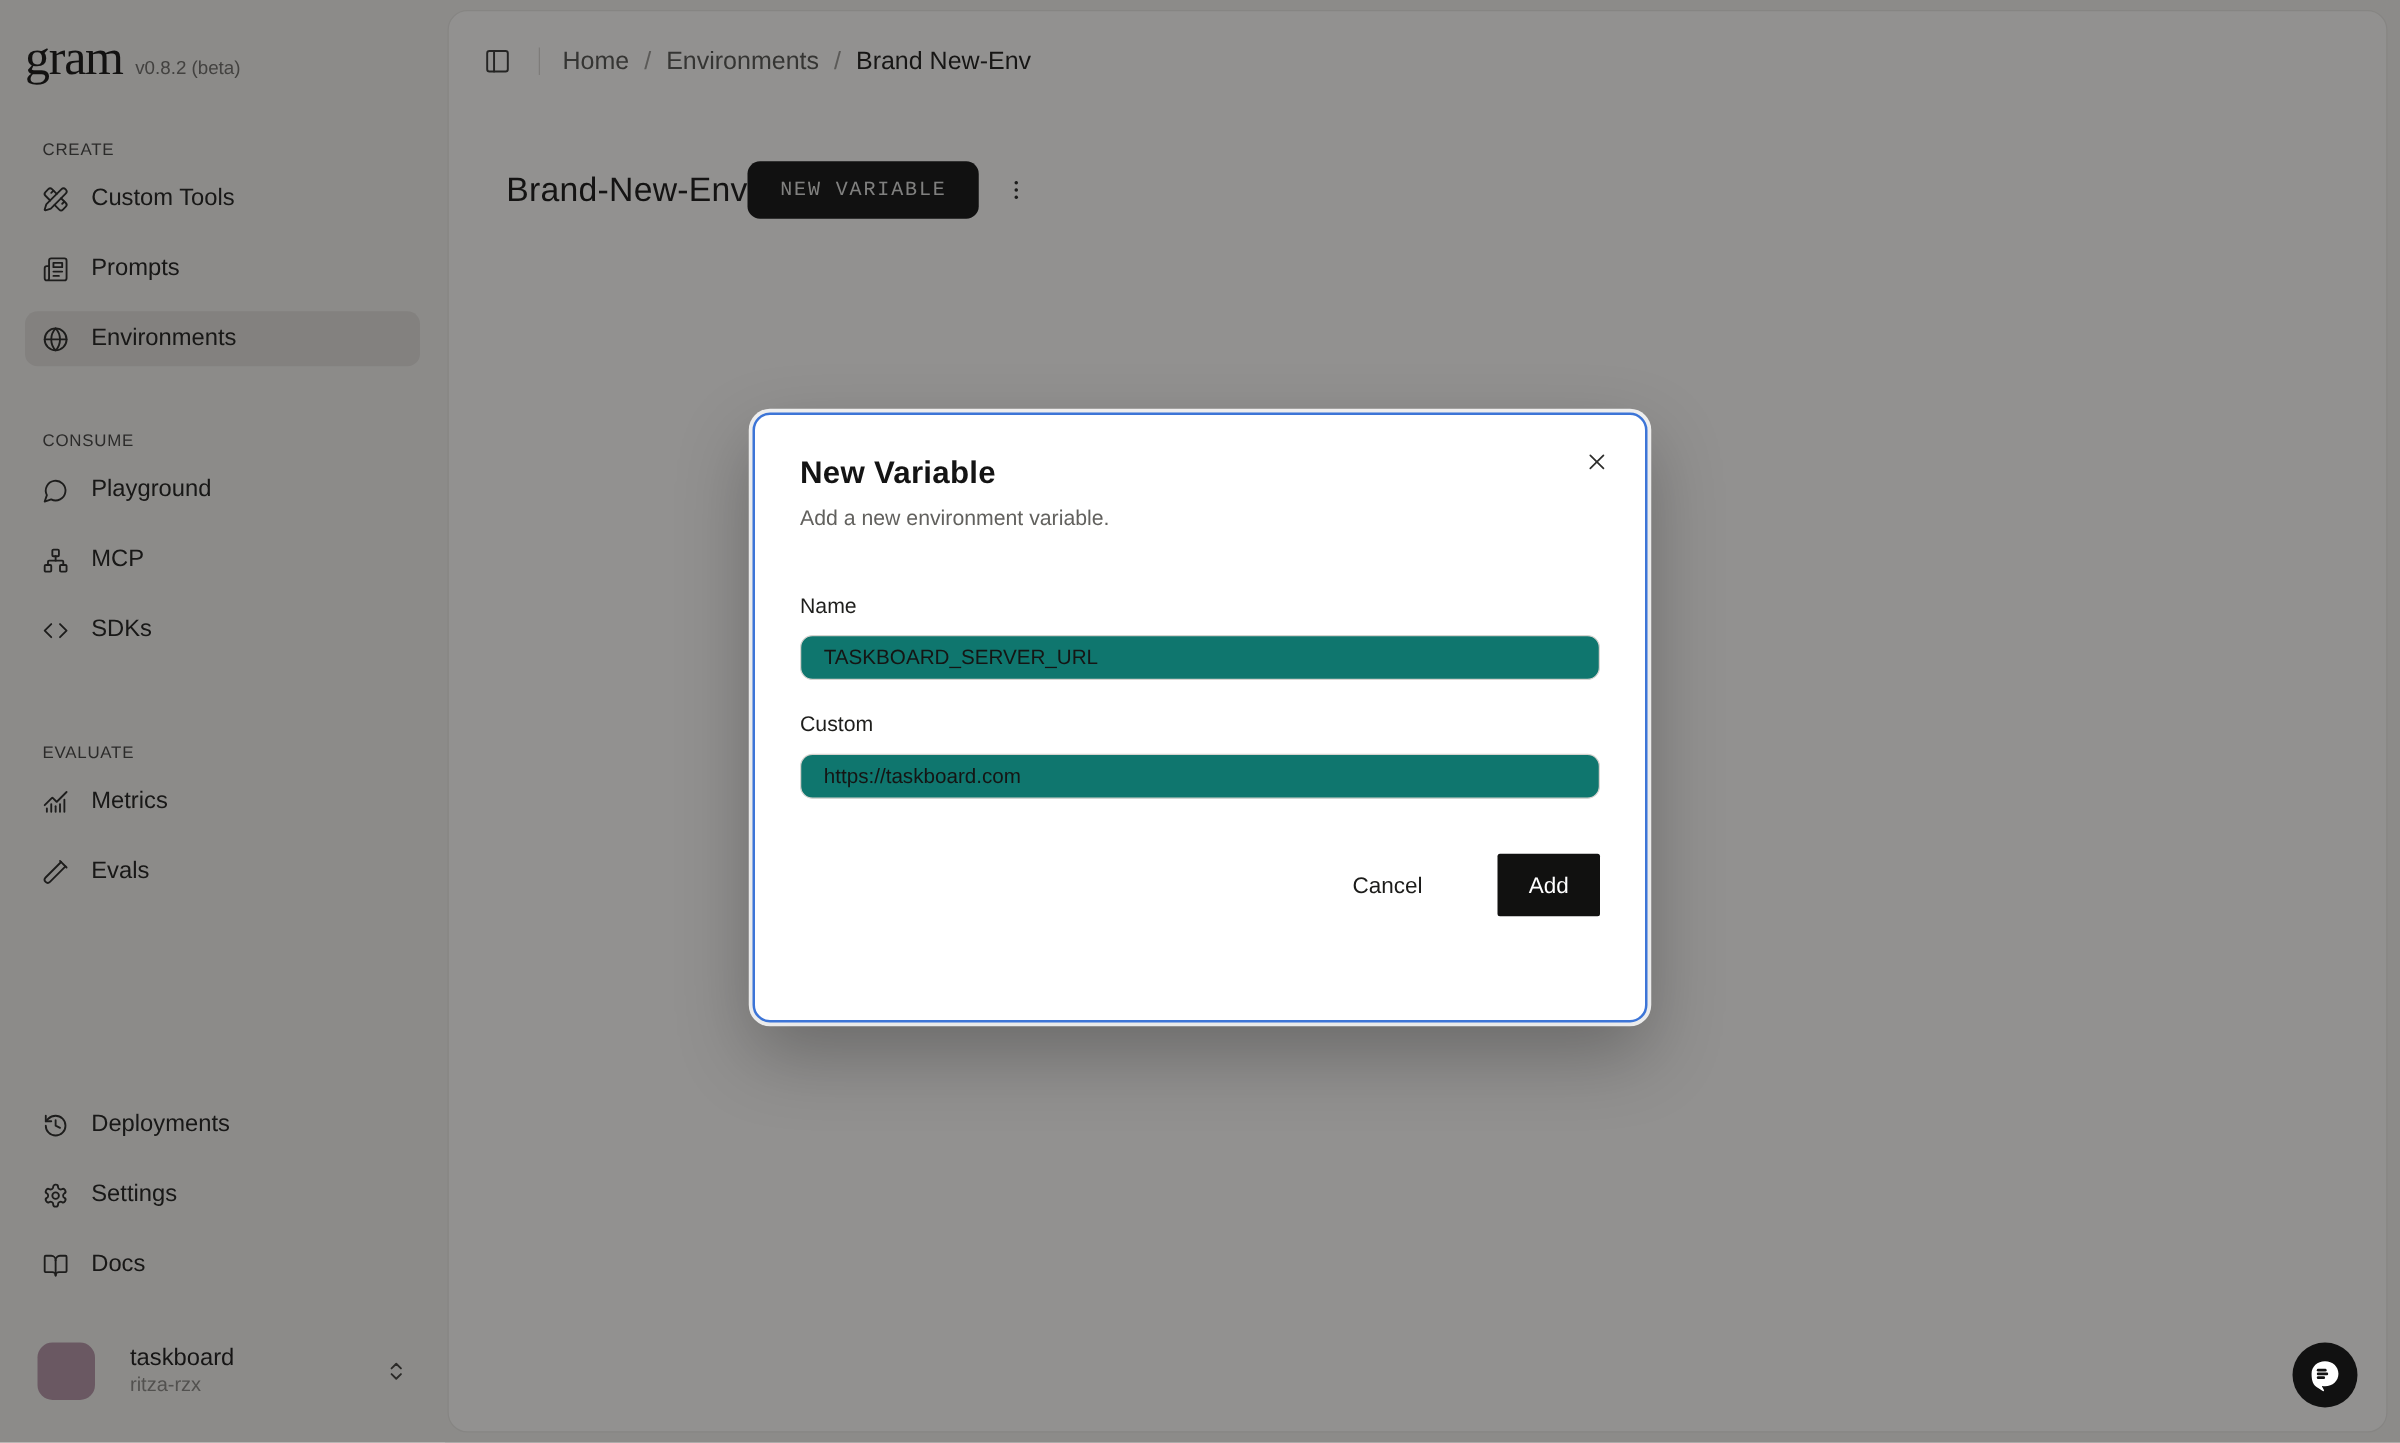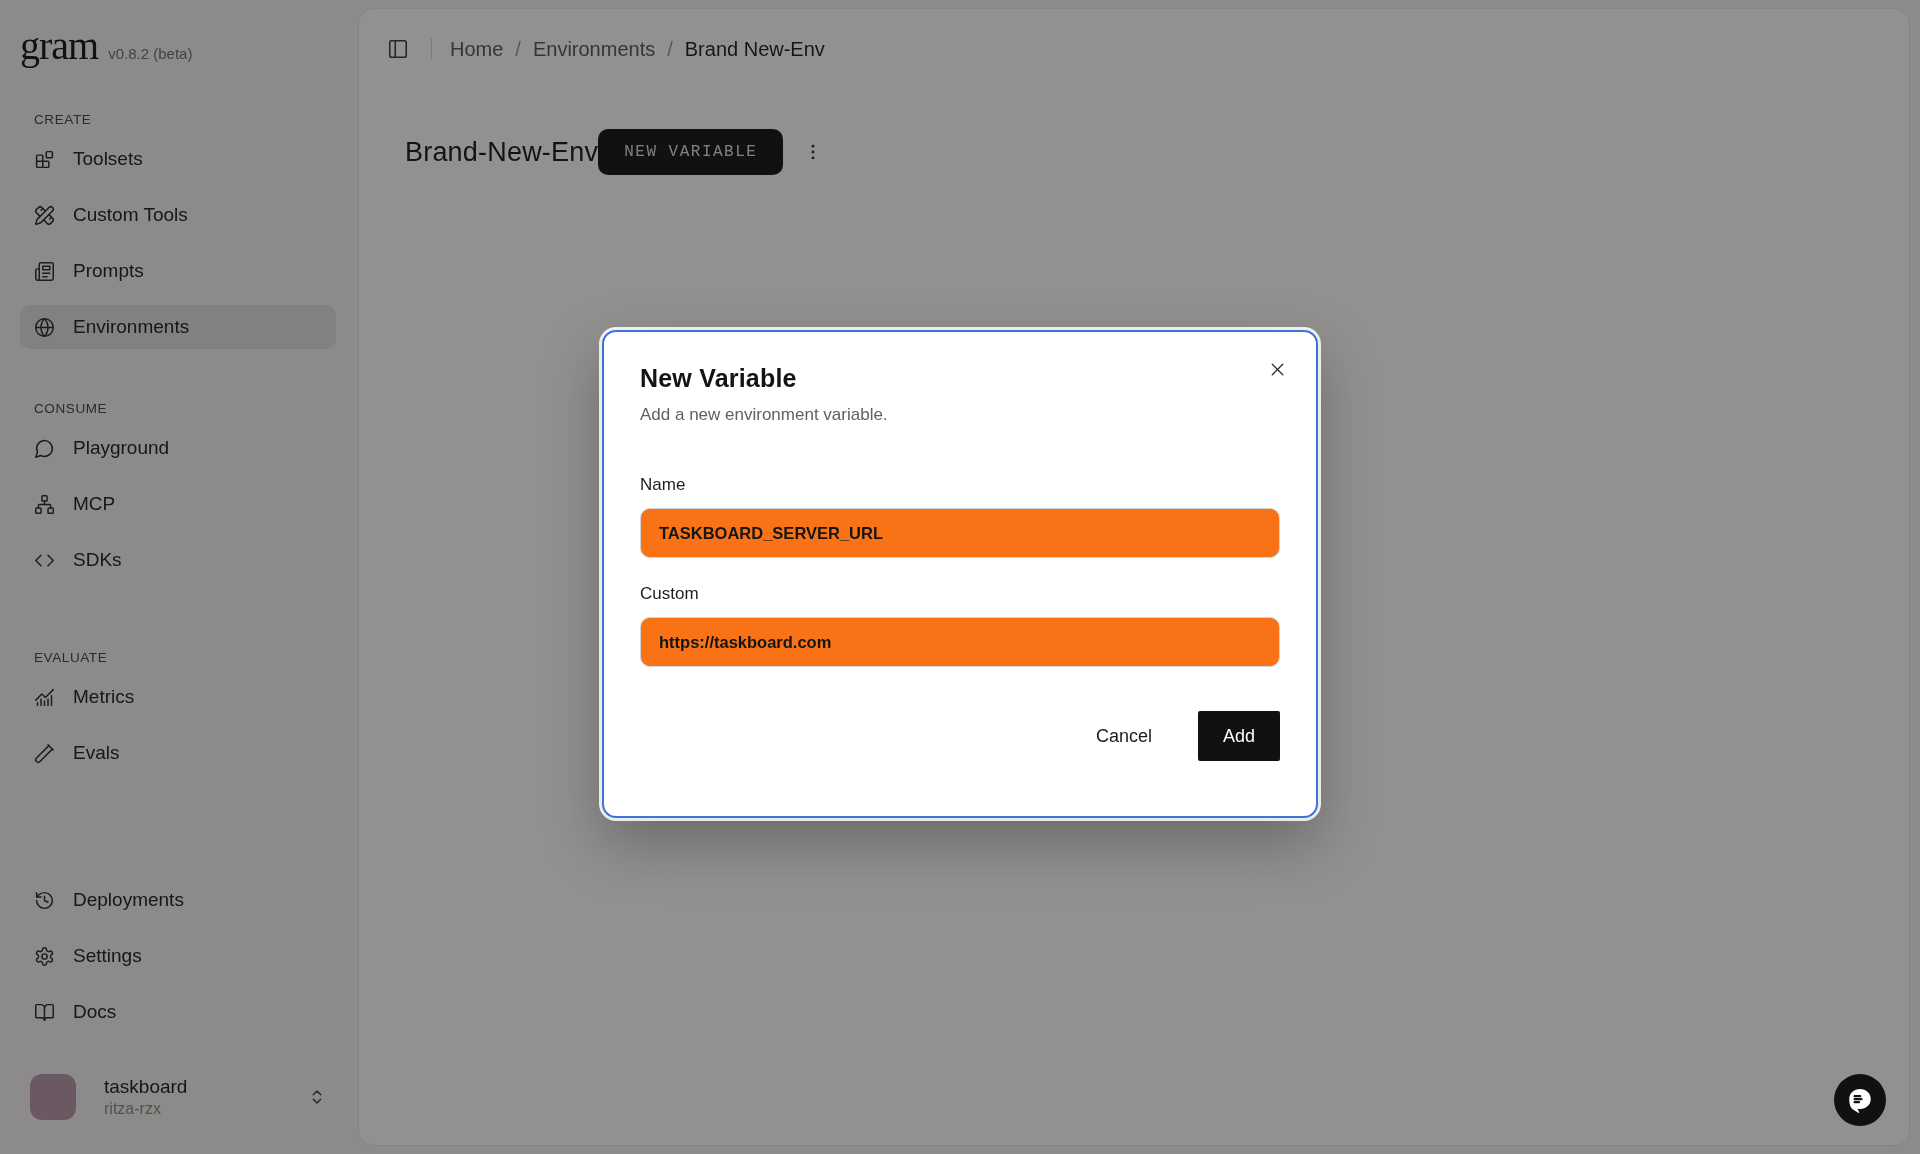--- a/index.html
+++ b/index.html
@@ -90,26 +90,26 @@
   .modal-subtitle { margin-top:12px; font-size:17px; color:#62615e; }
   .modal-close {
     position:absolute; top:22px; right:24px; width:30px; height:30px;
     background:none; border:none; cursor:pointer; color:#2e2e2c; padding:0;
   }
   .modal-close .ic { width:21px; height:21px; margin:auto; stroke-width:1.6; }
   .field { margin-top:26px; }
   .field.first { margin-top:50px; }
   .field-label { font-size:17px; color:#1e1e1c; margin-bottom:13px; }
   .text-input {
-    width:100%; height:50px; border:1px solid #d6d4d0; border-radius:10px;
-    padding:0 18px; font-size:16.5px; color:#151514; background:#f97316;
-    font-family:"Liberation Sans", sans-serif; outline:none;font-weight:bold;
+    width:100%; height:36px; border:1px solid #d6d4d0; border-radius:10px;
+    padding:0 18px; font-size:16.5px; color:#151514; background:#0f766e;
+    font-family:"Liberation Sans", sans-serif; outline:none;
   }
   .modal-footer {
-    margin-top:44px; display:flex; justify-content:flex-end; align-items:center; gap:46px;
+    margin-top:44px; display:flex; justify-content:flex-end; align-items:center; gap:60px;
   }
   .cancel-btn {
     background:none; border:none; cursor:pointer;
     font-size:18px; color:#1c1c1a; font-family:"Liberation Sans", sans-serif;
   }
   .add-btn {
     height:50px; padding:0 25px; border:none; border-radius:2px; cursor:pointer;
     background:#111110; color:#ffffff; font-size:18px;
     font-family:"Liberation Sans", sans-serif;
   }
@@ -126,27 +126,20 @@
 <body>
 
 <aside class="sidebar">
   <div class="logo-row">
     <span class="logo">gram</span>
     <span class="version">v0.8.2 (beta)</span>
   </div>
 
   <div class="section-label">CREATE</div>
 
-  <div class="nav-item">
-    <svg class="ic" viewBox="0 0 24 24" fill="none" stroke="currentColor" stroke-width="1.7" stroke-linecap="round" stroke-linejoin="round">
-        <rect width="7" height="7" x="14" y="3" rx="1"></rect>
-        <path d="M10 21V8a1 1 0 0 0-1-1H4a1 1 0 0 0-1 1v12a1 1 0 0 0 1 1h12a1 1 0 0 0 1-1v-5a1 1 0 0 0-1-1H3"></path>
-      </svg>
-    <span>Toolsets</span>
-  </div>
   <div class="nav-item">
     <svg class="ic" viewBox="0 0 24 24" fill="none" stroke="currentColor" stroke-width="1.7" stroke-linecap="round" stroke-linejoin="round">
         <path d="M13 7 8.7 2.7a2.41 2.41 0 0 0-3.4 0L2.7 5.3a2.41 2.41 0 0 0 0 3.4L7 13"></path>
         <path d="m8 6 2-2"></path>
         <path d="m18 16 2-2"></path>
         <path d="M17 11l4.3 4.3a2.41 2.41 0 0 1 0 3.4l-2.6 2.6a2.41 2.41 0 0 1-3.4 0L11 17"></path>
         <path d="M21.17 6.81a1 1 0 0 0-3.99-3.99L3.84 16.17a2 2 0 0 0-.5.83l-1.32 4.35a.5.5 0 0 0 .62.62l4.35-1.32a2 2 0 0 0 .83-.5z"></path>
       </svg>
     <span>Custom Tools</span>
   </div>

